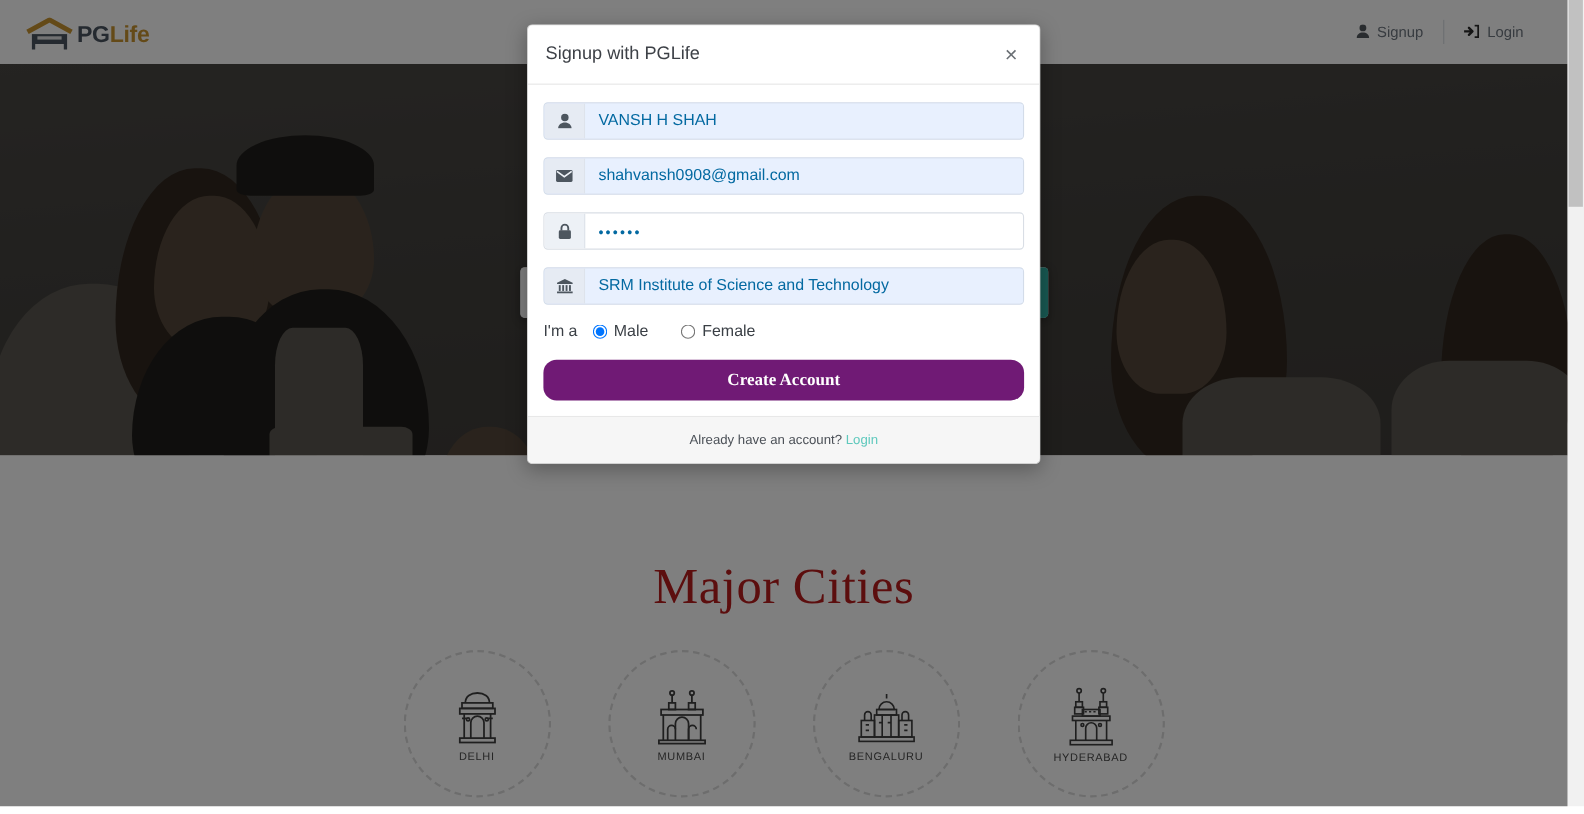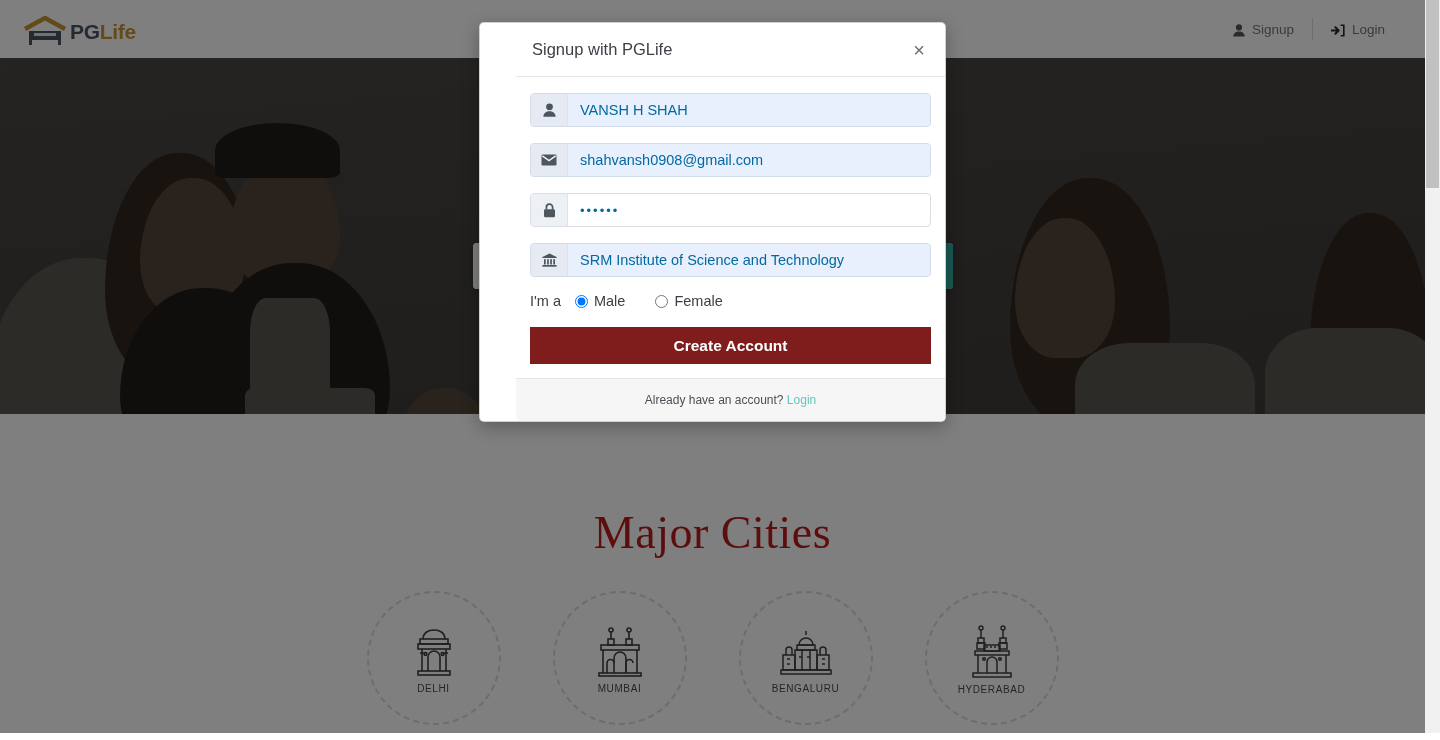--- a/index.html
+++ b/index.html
@@ -24,21 +24,21 @@
   }
   .brand { display: flex; align-items: flex-end; gap: 0; height: 34px; }
   .brand-mark { width: 46px; height: 30px; position: relative; }
   .brand-text { font-size: 21px; font-weight: bold; letter-spacing: -0.3px; line-height: 1;
                 margin-left: 2px; margin-bottom: 4px; }
   .brand-pg { color: #4a5560; }
   .brand-life { color: #c99531; }
 
   .header-right { margin-left: auto; display: flex; align-items: center; gap: 0; }
   .hdr-link {
-    display: flex; align-items: flex-end; gap: 7px;
+    display: flex; align-items: flex-start; gap: 7px;
     font-size: 13.5px; color: #6f7780; text-decoration: none;
     padding: 0 18px; cursor: pointer;
   }
   .hdr-sep { width: 1px; height: 22px; background: #d8dce0; }
 
   
   .hero {
     position: absolute; top: 58px; left: 0; width: 1425px; height: 356px;
     overflow: hidden;
   }
@@ -114,21 +114,20 @@
   .backdrop {
     position: absolute; inset: 0; width: 1425px; height: 740px;
     background: rgba(0,0,0,0.5); z-index: 10;
   }
   .modal {
     position: absolute; left: 479px; top: 22px;
     width: 467px; z-index: 11;
     background: #ffffff; border-radius: 5px;
     box-shadow: 0 5px 18px rgba(0,0,0,.28);
     border: 1px solid rgba(0,0,0,.18);
-    padding-left: 36px;
   }
   .modal-header {
     height: 54px; display: flex; align-items: center;
     padding: 0 16px; border-bottom: 1px solid #e6e6e6;
   }
   .modal-title { font-size: 16.5px; color: #3d4147; font-weight: normal; }
   .modal-close {
     margin-left: auto; background: none; border: 0; cursor: pointer;
     font-size: 20px; line-height: 1; color: #6b7075; padding: 2px 4px;
     font-family: "Liberation Sans", sans-serif;
@@ -158,23 +157,23 @@
   .gender-row {
     display: flex; align-items: center; gap: 10px;
     font-size: 14.5px; color: #3a3f45; margin: 4px 0 18px 0;
   }
   .gender-label { margin-right: 4px; }
   .radio-opt { display: flex; align-items: center; gap: 6px; cursor: pointer; }
   .radio-opt input { margin: 0; cursor: pointer; }
   .radio-gap { width: 10px; }
 
   .create-btn {
-    width: 100%; height: 37px; border: 0; border-radius: 0;
-    background: #7f1d1d; color: #ffffff; font-size: 15.5px; font-weight: bold;
-    cursor: pointer; font-family: Liberation Sans, sans-serif;
+    width: 100%; height: 37px; border: 0; border-radius: 12px;
+    background: #701a75; color: #ffffff; font-size: 15.5px; font-weight: bold;
+    cursor: pointer; font-family: Liberation Serif, serif;
   }
 
   .modal-footer {
     border-top: 1px solid #e6e6e6; background: #f6f6f6;
     padding: 14px 16px; text-align: center; font-size: 12px; color: #4b5057;
     border-radius: 0 0 5px 5px;
   }
   .footer-link { color: #5fc9bd; text-decoration: none; cursor: pointer; }
 
   svg { display: block; }

